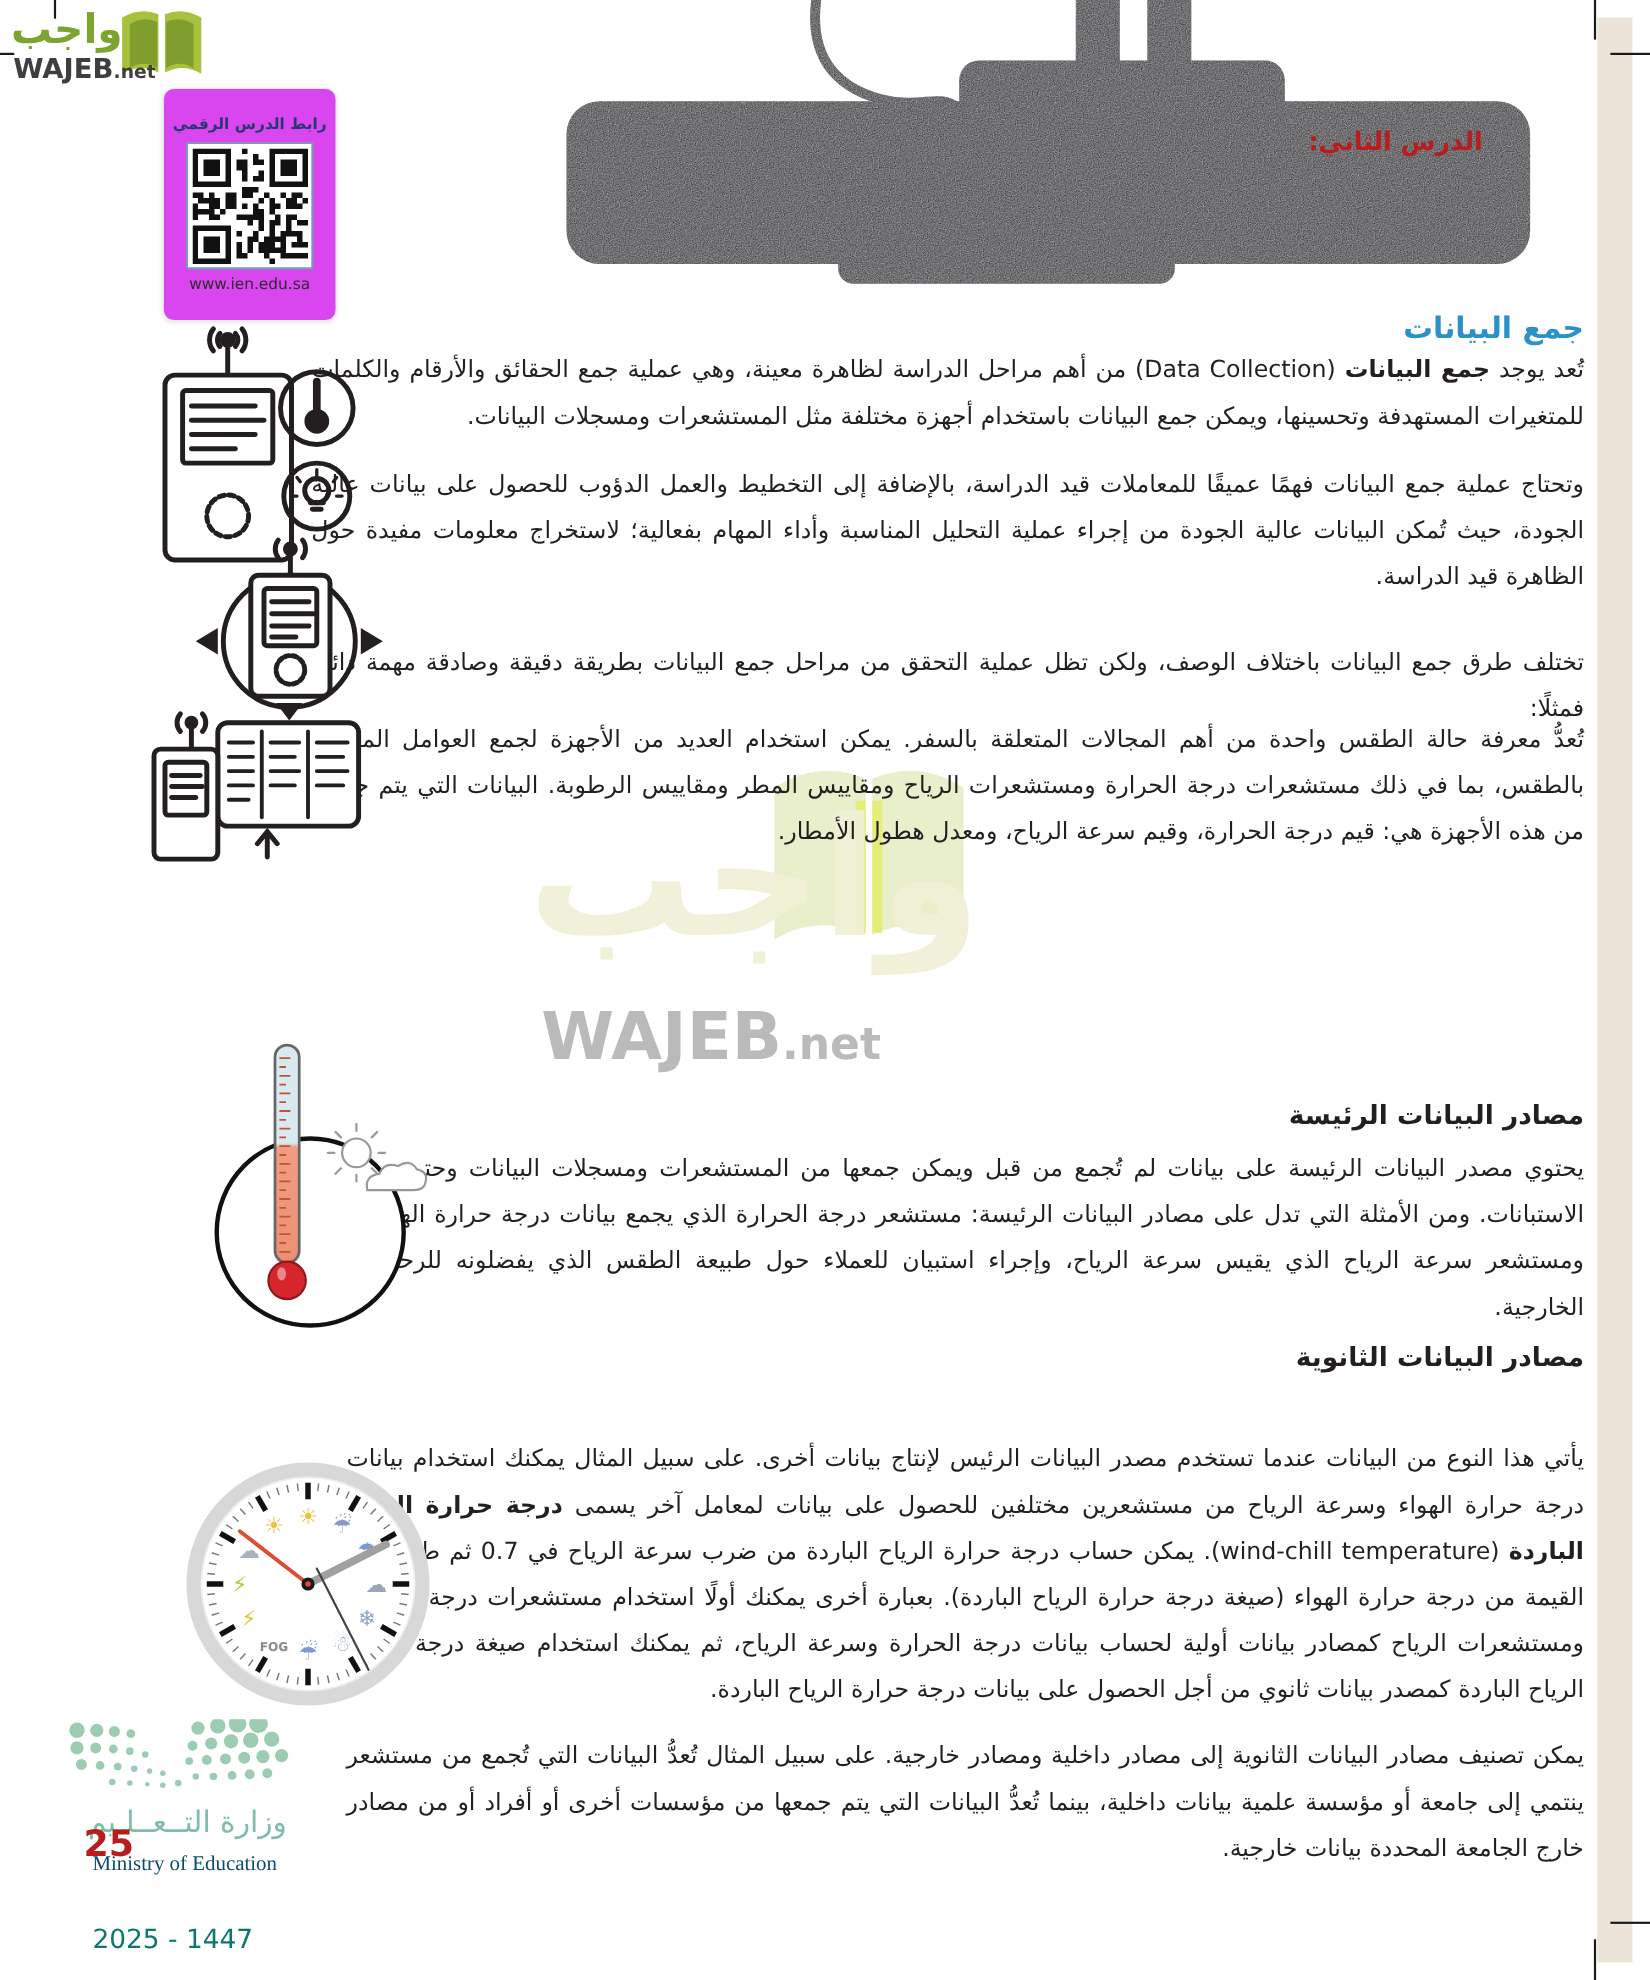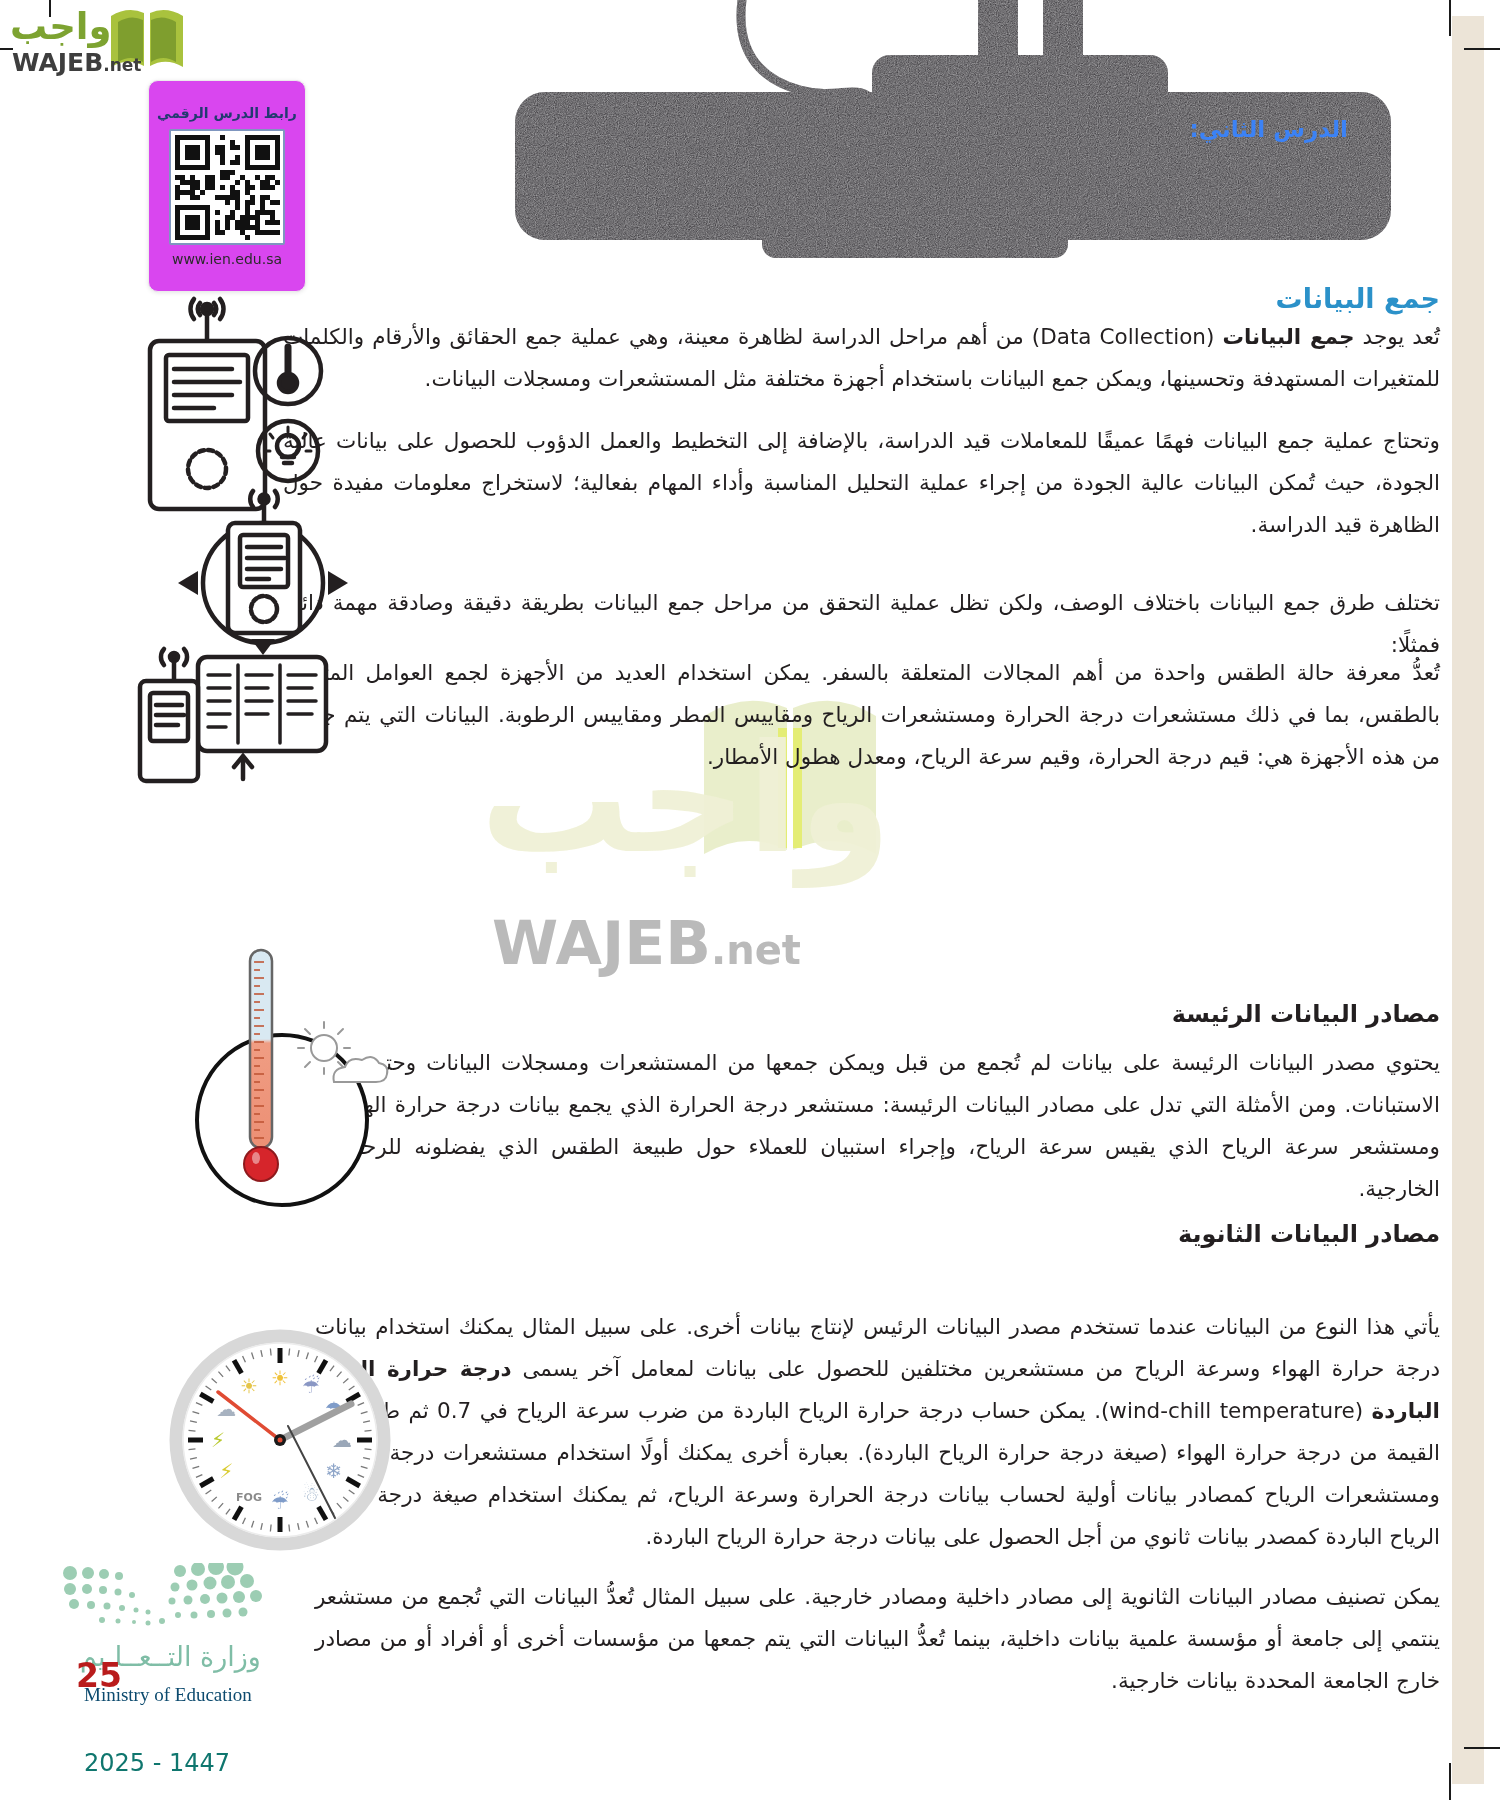--- a/index.html
+++ b/index.html
@@ -15,21 +15,21 @@
   .brand-en{position:absolute;left:2px;top:42px;font-size:25px;font-weight:bold;color:#3e3e3e;}
   .brand-en .tld{font-size:17px;}
   
   .qr-card{left:148px;top:80px;width:156px;height:210px;background:#d946ef;border:1px solid #ececec;
            border-radius:10px;box-shadow:0 1px 4px rgba(0,0,0,.10);text-align:center;}
   .qr-label{margin-top:24px;font-size:14px;font-weight:bold;color:#223a70;direction:rtl;}
   .qr-box{margin:8px auto 0;width:112px;height:112px;border:2px solid #7f96bf;background:#fff;border-radius:2px;
           display:flex;align-items:center;justify-content:center;}
   .qr-url{margin-top:6px;font-size:14px;color:#2b2b2b;}
   
-  .banner-lesson{top:116px;right:152px;color:#3b82f6;font-size:23px;font-weight:bold;direction:rtl;}
+  .banner-lesson{top:116px;right:152px;color:#b91c1c;font-size:23px;font-weight:bold;direction:rtl;}
   .banner-title{top:148px;right:146px;color:#fff;font-size:45px;font-weight:bold;direction:rtl;letter-spacing:.5px;}
   
   .h-blue{right:60px;color:#2b91c9;font-size:27px;font-weight:bold;direction:rtl;}
   .h-black{right:60px;color:#231f20;font-size:24px;font-weight:bold;direction:rtl;}
   .para{right:60px;direction:rtl;text-align:justify;text-align-last:right;font-size:21.5px;line-height:42px;color:#231f20;}
   .para .b{font-weight:bold;}
   
   .wm{pointer-events:none;}
   .wm-ar{left:480px;top:712px;font-size:150px;font-weight:bold;color:#f0f1d6;opacity:.95;}
   .wm-en{left:492px;top:908px;font-size:60px;font-weight:bold;color:#a9a9a9;opacity:.8;}

